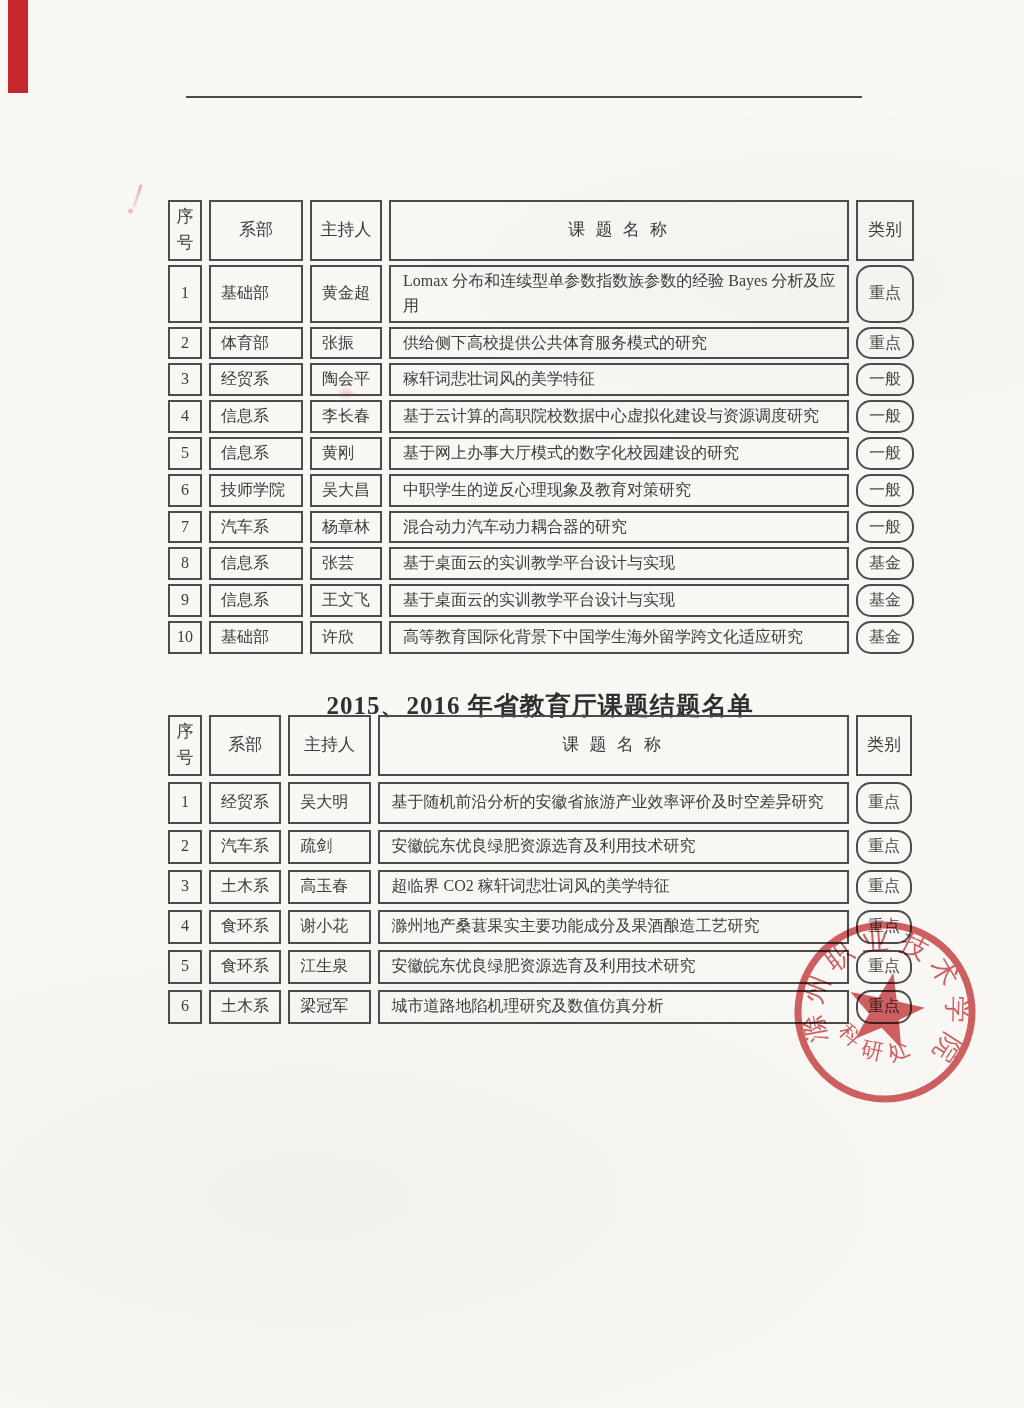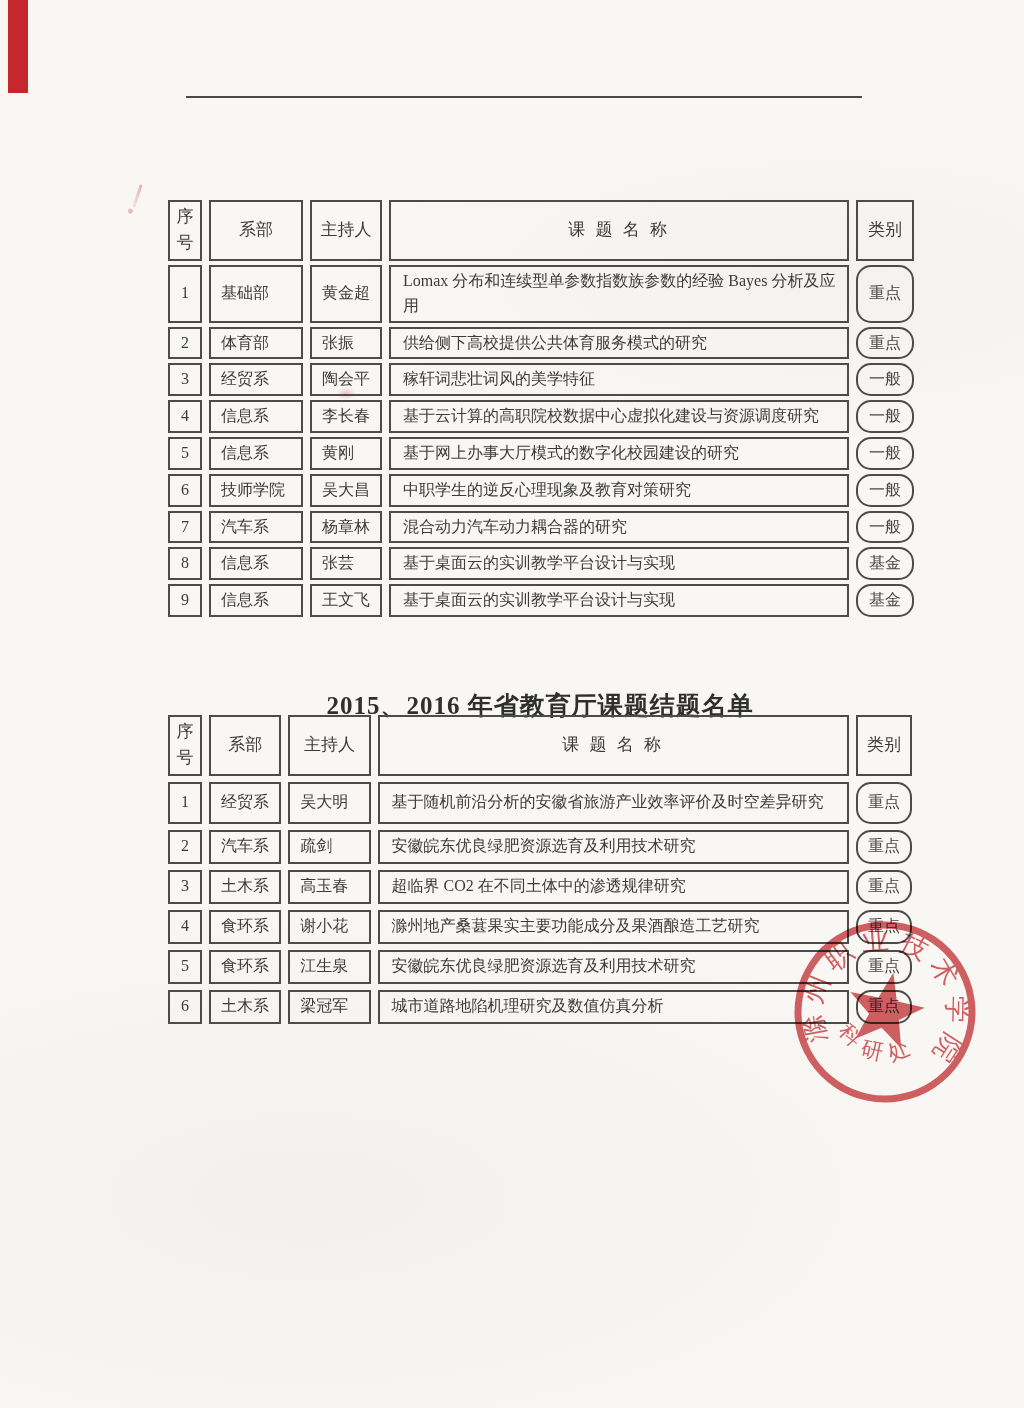--- a/index.html
+++ b/index.html
@@ -134,20 +134,27 @@
           <td class="c-title">基于桌面云的实训教学平台设计与实现</td>
           <td class="c-category">基金</td>
         </tr>
         <tr>
           <td class="c-no">9</td>
           <td class="c-dept">信息系</td>
           <td class="c-leader">王文飞</td>
           <td class="c-title">基于桌面云的实训教学平台设计与实现</td>
           <td class="c-category">基金</td>
         </tr>
+        <tr>
+          <td class="c-no">10</td>
+          <td class="c-dept">基础部</td>
+          <td class="c-leader">许欣</td>
+          <td class="c-title">高等教育国际化背景下中国学生海外留学跨文化适应研究</td>
+          <td class="c-category">基金</td>
+        </tr>
       </tbody>
     </table>
 
   <h1 class="doc-title t2">2015、2016 年省教育厅课题结题名单</h1>
   <table class="grid" id="table2">
       <thead>
         <tr>
           <th class="c-no">序号</th>
           <th class="c-dept">系部</th>
           <th class="c-leader">主持人</th>
@@ -167,21 +174,21 @@
           <td class="c-no">2</td>
           <td class="c-dept">汽车系</td>
           <td class="c-leader">疏剑</td>
           <td class="c-title">安徽皖东优良绿肥资源选育及利用技术研究</td>
           <td class="c-category">重点</td>
         </tr>
         <tr>
           <td class="c-no">3</td>
           <td class="c-dept">土木系</td>
           <td class="c-leader">高玉春</td>
-          <td class="c-title">超临界 CO2 在不同土体中的渗透规律研究</td>
+          <td class="c-title">超临界 CO2 稼轩词悲壮词风的美学特征</td>
           <td class="c-category">重点</td>
         </tr>
         <tr>
           <td class="c-no">4</td>
           <td class="c-dept">食环系</td>
           <td class="c-leader">谢小花</td>
           <td class="c-title">滁州地产桑葚果实主要功能成分及果酒酿造工艺研究</td>
           <td class="c-category">重点</td>
         </tr>
         <tr>

